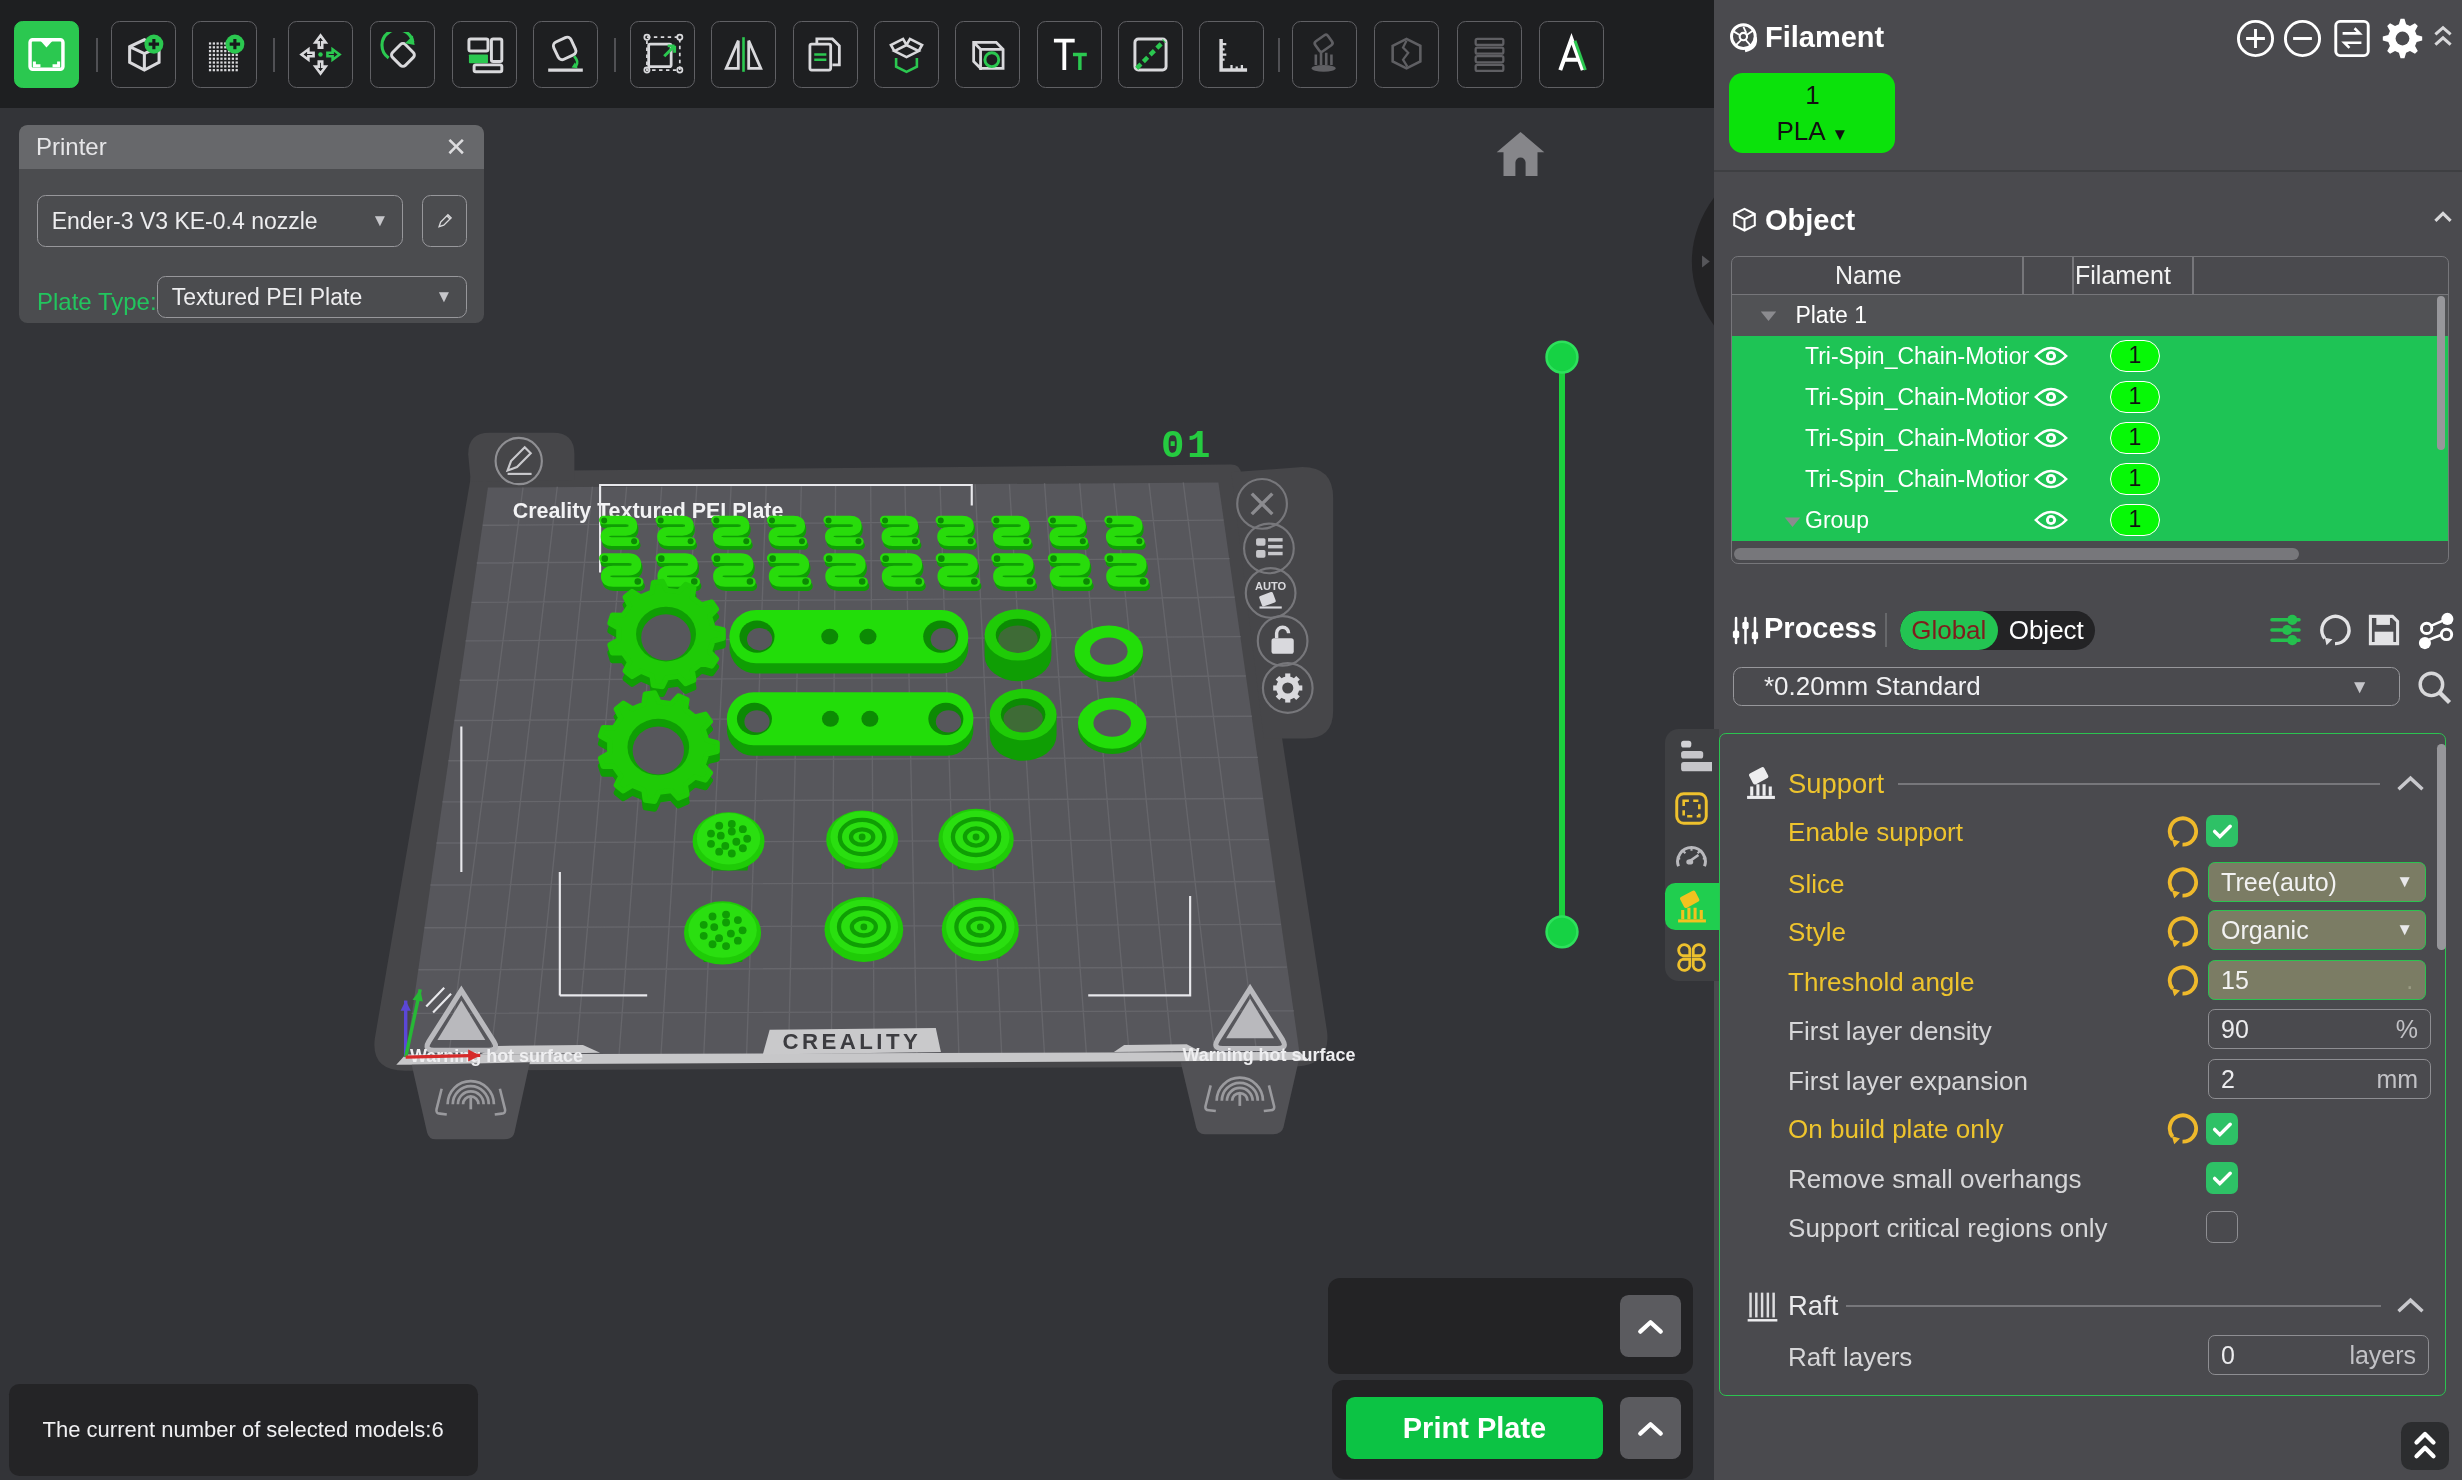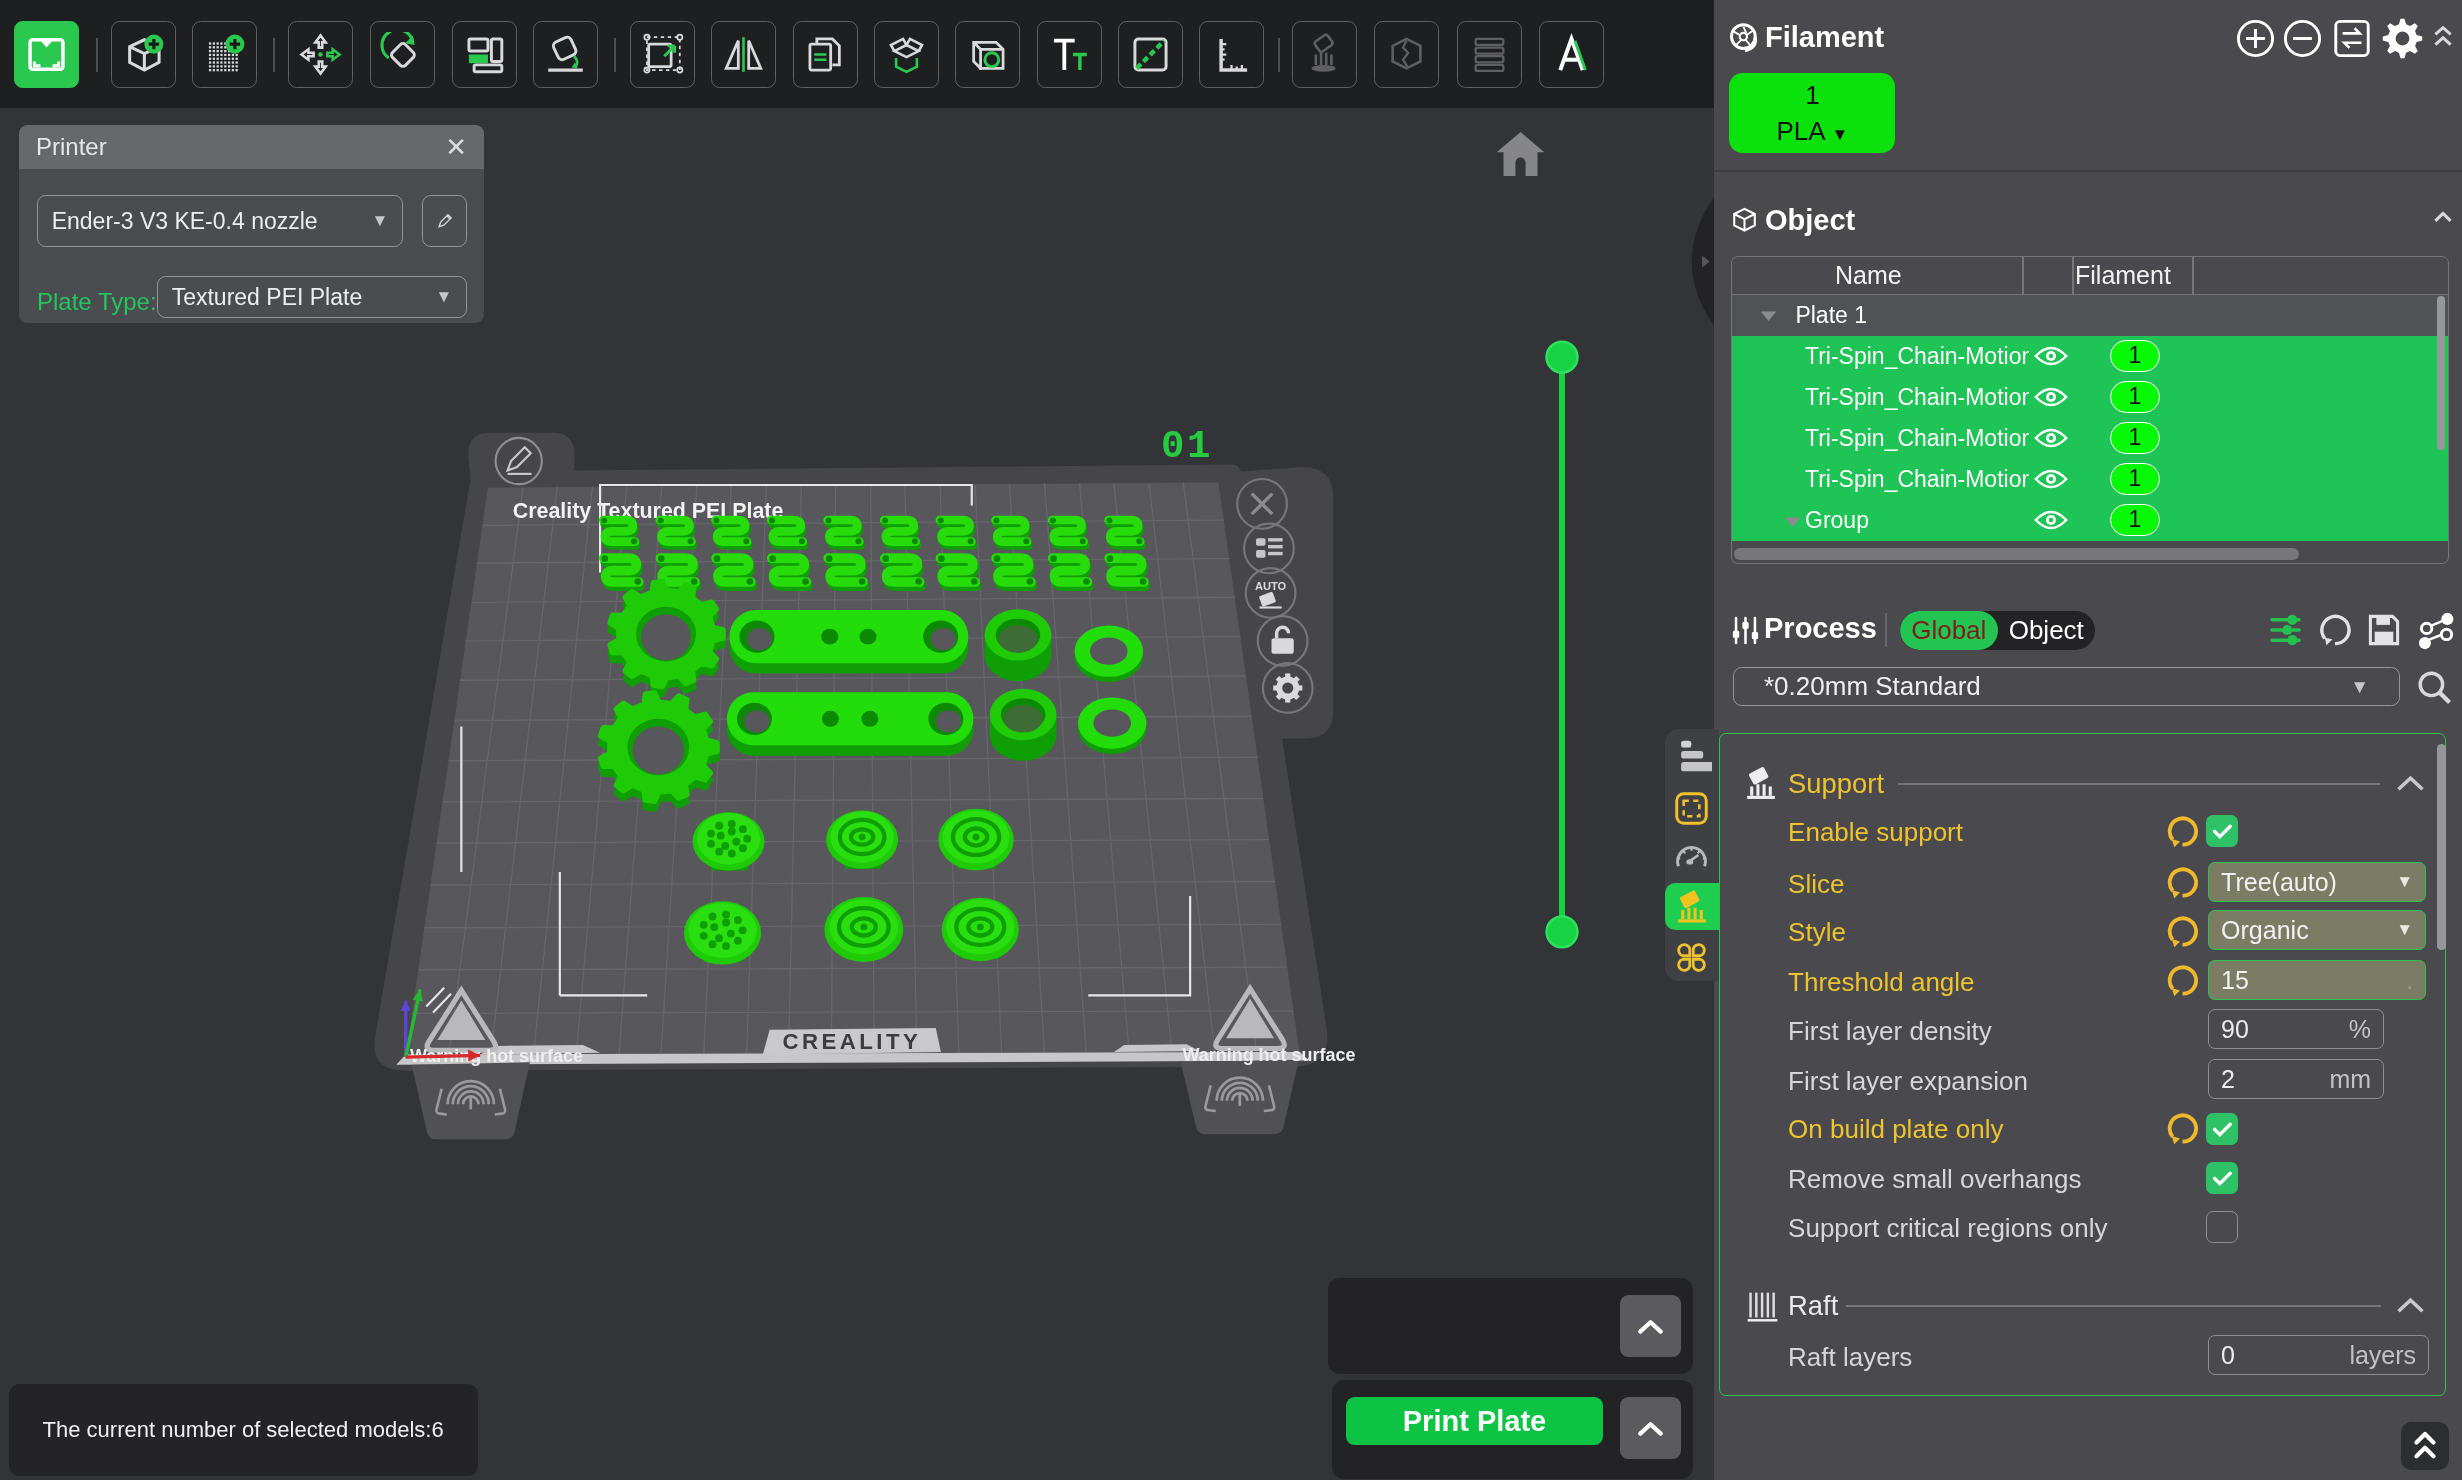--- a/index.html
+++ b/index.html
@@ -37,21 +37,21 @@
 
 .toggle { position:absolute; border-radius:34px; overflow:hidden; display:flex; }
 .toggle div { font-size:26px; padding:0; display:flex; align-items:center; justify-content:center; }
 
 
 #setbox { position:absolute; left:5.1px; top:733px; width:727px; height:663px; border:1.7px solid #2bc350; border-radius:6.9px; }
 .slabel { position:absolute; font-size:26px; }
 .yellow { color:#eec42d; }
 .graylab { color:#d6d6d8; }
 .kinput { position:absolute; left:488px; width:218px; height:40px; background:#7b7c64; border:1.7px solid #2bc350; border-radius:6.9px; color:#f2f2f2; font-size:25px; display:flex; align-items:center; padding:0 12px; }
-.ginput { position:absolute; left:488px; width:176px; height:40px; background:transparent; border:1.7px solid #8e8e92; border-radius:6.9px; color:#ececee; font-size:25px; display:flex; align-items:center; padding:0 12px; }
+.ginput { position:absolute; left:488px; width:223px; height:40px; background:transparent; border:1.7px solid #8e8e92; border-radius:6.9px; color:#ececee; font-size:25px; display:flex; align-items:center; padding:0 12px; }
 .ginput .suf { margin-left:auto; color:#c2c2c6; }
 .chk { position:absolute; width:32px; height:32px; border-radius:6.9px; }
 .chk.on { background:#2ec166; }
 .chk.off { border:1.7px solid #8e8e92; }
 
 
 #infobox { position:absolute; left:8.6px; top:1384px; width:469px; height:92px; background:#242426; border-radius:10.3px; color:#f0f0f2; font-size:22px; display:flex; align-items:center; padding-left:34px; white-space:nowrap; }
 .bgroup { position:absolute; background:#232325; border-radius:12px; }
 .bigbtn { position:absolute; border-radius:8.6px; font-size:29px; font-weight:bold; color:#fff; display:flex; align-items:center; justify-content:center; }
 #collapsebtn { position:absolute; left:2401px; top:1422px; width:48px; height:48px; background:#2c2d2f; border-radius:10.3px; color:#fff; text-align:center; }
@@ -594,21 +594,21 @@
 
 <div id="infobox">The current number of selected models:6</div>
 
 <div class="bgroup" style="left:1328px;top:1278px;width:365px;height:96px;"></div>
 <div class="bigbtn" style="left:1620px;top:1295px;width:61px;height:62px;background:#5b5b5f;">
       <svg width="29" height="19" viewBox="0 0 34 22">
         <path d="M5 17 L17 6 L29 17" fill="none" stroke="#fff" stroke-width="5" stroke-linecap="round" stroke-linejoin="round"></path>
       </svg>
     </div>
 <div class="bgroup" style="left:1332px;top:1380px;width:361px;height:99px;"></div>
-<div class="bigbtn" style="left:1346px;top:1397px;width:257px;height:48px;background:#0cc344;">Print Plate</div>
+<div class="bigbtn" style="left:1346px;top:1397px;width:257px;height:62px;background:#0cc344;">Print Plate</div>
 <div class="bigbtn" style="left:1620px;top:1397px;width:61px;height:62px;background:#5b5b5f;">
       <svg width="29" height="19" viewBox="0 0 34 22">
         <path d="M5 17 L17 6 L29 17" fill="none" stroke="#fff" stroke-width="5" stroke-linecap="round" stroke-linejoin="round"></path>
       </svg>
     </div>
 
 <div id="rpanel">
 <svg class="abs" style="left:13px;top:20.6px" width="36" height="36" viewBox="0 0 44 44">
  <circle cx="20" cy="19" r="14.5" fill="none" stroke="#fff" stroke-width="3.6"></circle>
  <circle cx="20" cy="19" r="4.5" fill="none" stroke="#fff" stroke-width="2.6"></circle>

